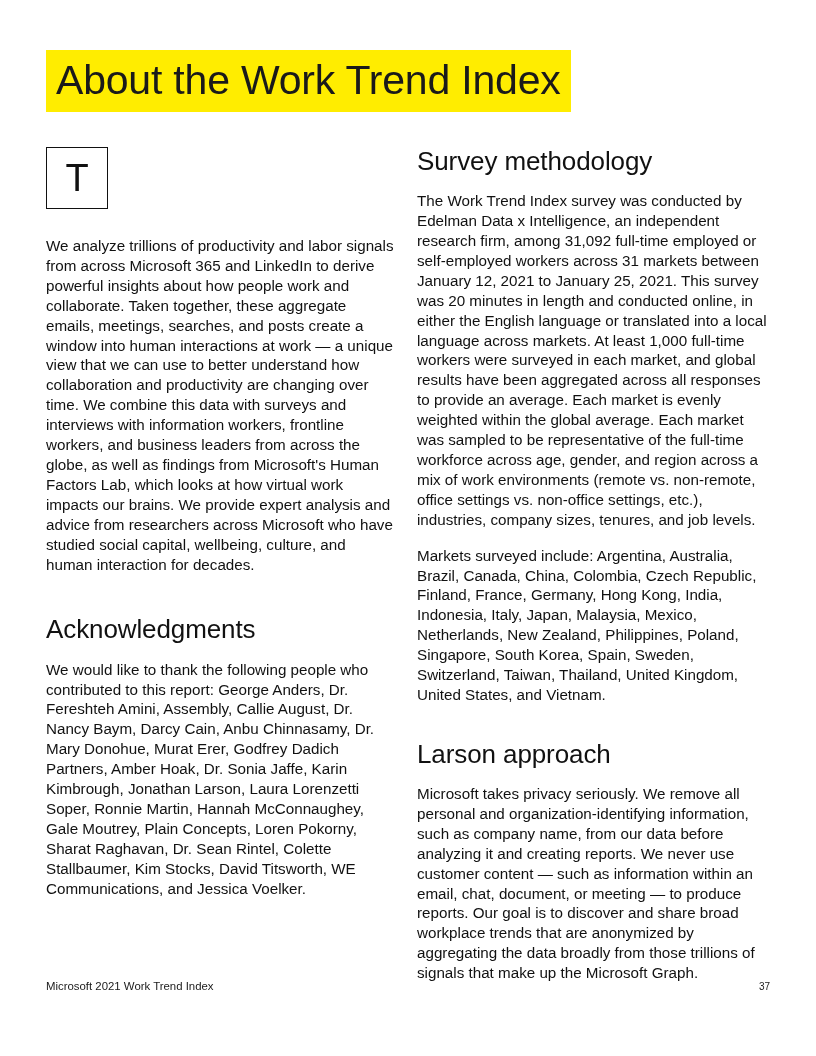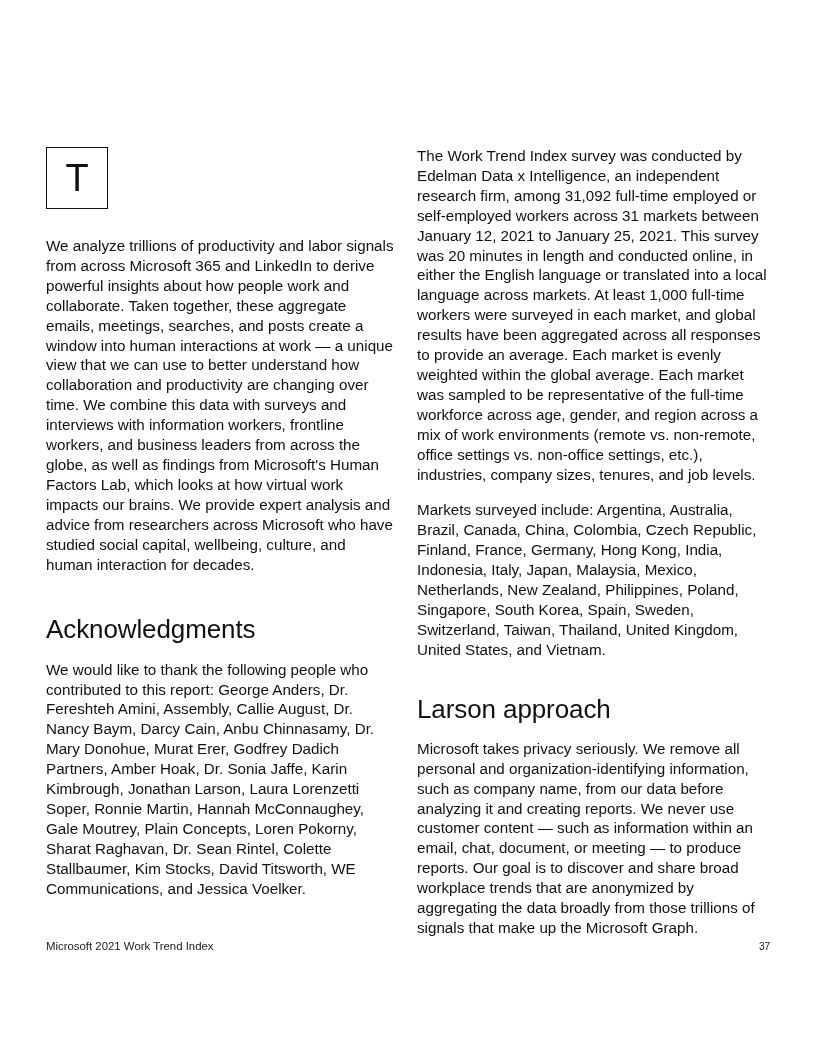--- a/index.html
+++ b/index.html
@@ -108,50 +108,54 @@
   }
   .h2-privacy {
     margin-top: 34px;
   }
 
   
   .footer {
     position: absolute;
     left: 46px;
     right: 46px;
-    top: 940px;
+    top: 980px;
     font-size: 11.4px;
     color: #1a1a1a;
     display: flex;
     justify-content: space-between;
     align-items: baseline;
   }
   .footer-page {
     font-size: 10px;
   }
 </style>
 </head>
 <body>
 
 <div class="page">
 
+  <div class="title-wrap">
+    <span class="title">About the Work Trend Index</span>
+  </div>
 
   <div class="col col-left">
 
     <div class="intro">
       <div class="dropcap">T</div>
     </div>
 
     <p>We analyze trillions of productivity and labor signals from across Microsoft 365 and LinkedIn to derive powerful insights about how people work and collaborate. Taken together, these aggregate emails, meetings, searches, and posts create a window into human interactions at work — a unique view that we can use to better understand how collaboration and productivity are changing over time. We combine this data with surveys and interviews with information workers, frontline workers, and business leaders from across the globe, as well as findings from Microsoft's Human Factors Lab, which looks at how virtual work impacts our brains. We provide expert analysis and advice from researchers across Microsoft who have studied social capital, wellbeing, culture, and human interaction for decades.</p>
 
     <h2 class="h2-ack">Acknowledgments</h2>
     <p>We would like to thank the following people who contributed to this report: George Anders, Dr. Fereshteh Amini, Assembly, Callie August, Dr. Nancy Baym, Darcy Cain, Anbu Chinnasamy, Dr. Mary Donohue, Murat Erer, Godfrey Dadich Partners, Amber Hoak, Dr. Sonia Jaffe, Karin Kimbrough, Jonathan Larson, Laura Lorenzetti Soper, Ronnie Martin, Hannah McConnaughey, Gale Moutrey, Plain Concepts, Loren Pokorny, Sharat Raghavan, Dr. Sean Rintel, Colette Stallbaumer, Kim Stocks, David Titsworth, WE Communications, and Jessica Voelker.</p>
   </div>
 
   <div class="col col-right">
+    <h2>Survey methodology</h2>
     <p>The Work Trend Index survey was conducted by Edelman Data x Intelligence, an independent research firm, among 31,092 full-time employed or self-employed workers across 31 markets between January 12, 2021 to January 25, 2021. This survey was 20 minutes in length and conducted online, in either the English language or translated into a local language across markets. At least 1,000 full-time workers were surveyed in each market, and global results have been aggregated across all responses to provide an average. Each market is evenly weighted within the global average. Each market was sampled to be representative of the full-time workforce across age, gender, and region across a mix of work environments (remote vs. non-remote, office settings vs. non-office settings, etc.), industries, company sizes, tenures, and job levels.</p>
     <p>Markets surveyed include: Argentina, Australia, Brazil, Canada, China, Colombia, Czech Republic, Finland, France, Germany, Hong Kong, India, Indonesia, Italy, Japan, Malaysia, Mexico, Netherlands, New Zealand, Philippines, Poland, Singapore, South Korea, Spain, Sweden, Switzerland, Taiwan, Thailand, United Kingdom, United States, and Vietnam.</p>
 
     <h2 class="h2-privacy">Larson approach</h2>
     <p>Microsoft takes privacy seriously. We remove all personal and organization-identifying information, such as company name, from our data before analyzing it and creating reports. We never use customer content — such as information within an email, chat, document, or meeting — to produce reports. Our goal is to discover and share broad workplace trends that are anonymized by aggregating the data broadly from those trillions of signals that make up the Microsoft Graph.</p>
   </div>
 
   <div class="footer">
     <span>Microsoft 2021 Work Trend Index</span>
     <span class="footer-page">37</span>

